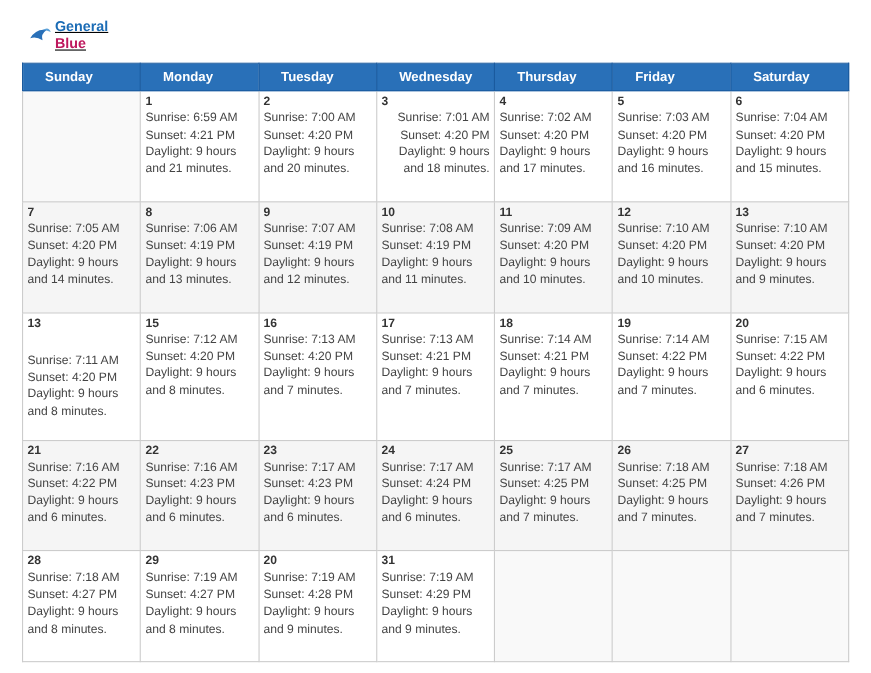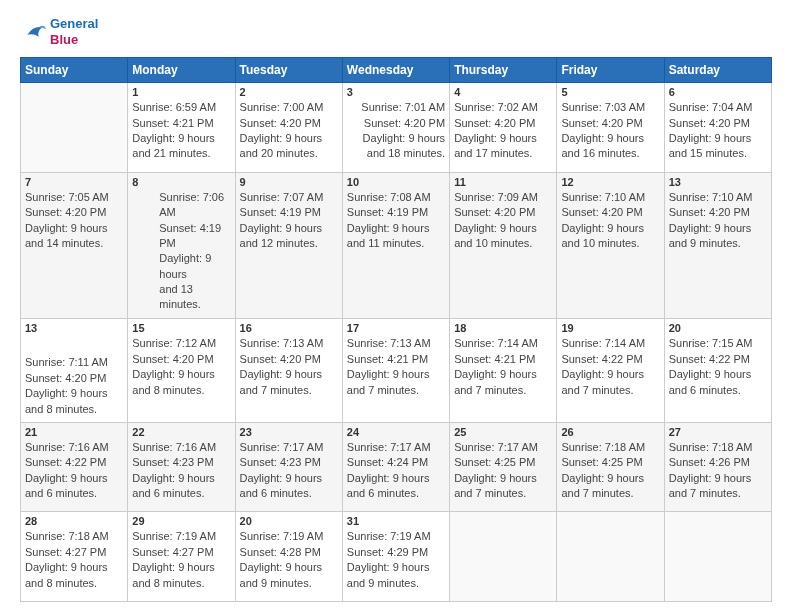--- a/index.html
+++ b/index.html
@@ -15,20 +15,21 @@
       height: 612px;
       padding: 16px 20px 10px 20px;
       display: flex;
       flex-direction: column;
     }
     .header {
       display: flex;
       justify-content: space-between;
       align-items: flex-start;
       margin-bottom: 10px;
+      text-decoration: underline;
     }
     .logo {
       display: flex;
       align-items: center;
       gap: 2px;
     }
     .logo-text {
       font-size: 13px;
       font-weight: bold;
       color: #333;
@@ -59,21 +60,21 @@
       border: 1px solid #ccc;
       border-collapse: collapse;
       width: 100%;
       table-layout: fixed;
     }
     .calendar th {
       background-color: #2970b8;
       color: #fff;
       font-size: 12px;
       font-weight: bold;
-      padding: 5px 4px;
+      padding: 5px 20px;
       text-align: left;
       border: 1px solid #1a5a9e;
     }
     .calendar td {
       border: 1px solid #ccc;
       vertical-align: top;
       padding: 3px 4px;
       font-size: 9.5px;
       color: #333;
       background: #fff;
@@ -179,21 +180,21 @@
         <tr>
           <td>
             <span class="day-num">7</span>
             <div class="day-info" style="white-space: pre-line;">Sunrise: 7:05 AM
 Sunset: 4:20 PM
 Daylight: 9 hours
 and 14 minutes.</div>
           </td>
           <td>
             <span class="day-num">8</span>
-            <div class="day-info" style="white-space: pre-line; margin-left: 27px;">Sunrise: 7:06 AM
+            <div class="day-info" style="white-space: pre-line;">Sunrise: 7:06 AM
 Sunset: 4:19 PM
 Daylight: 9 hours
 and 13 minutes.</div>
           </td>
           <td>
             <span class="day-num">9</span>
             <div class="day-info" style="white-space: pre-line;">Sunrise: 7:07 AM
 Sunset: 4:19 PM
 Daylight: 9 hours
 and 12 minutes.</div>

